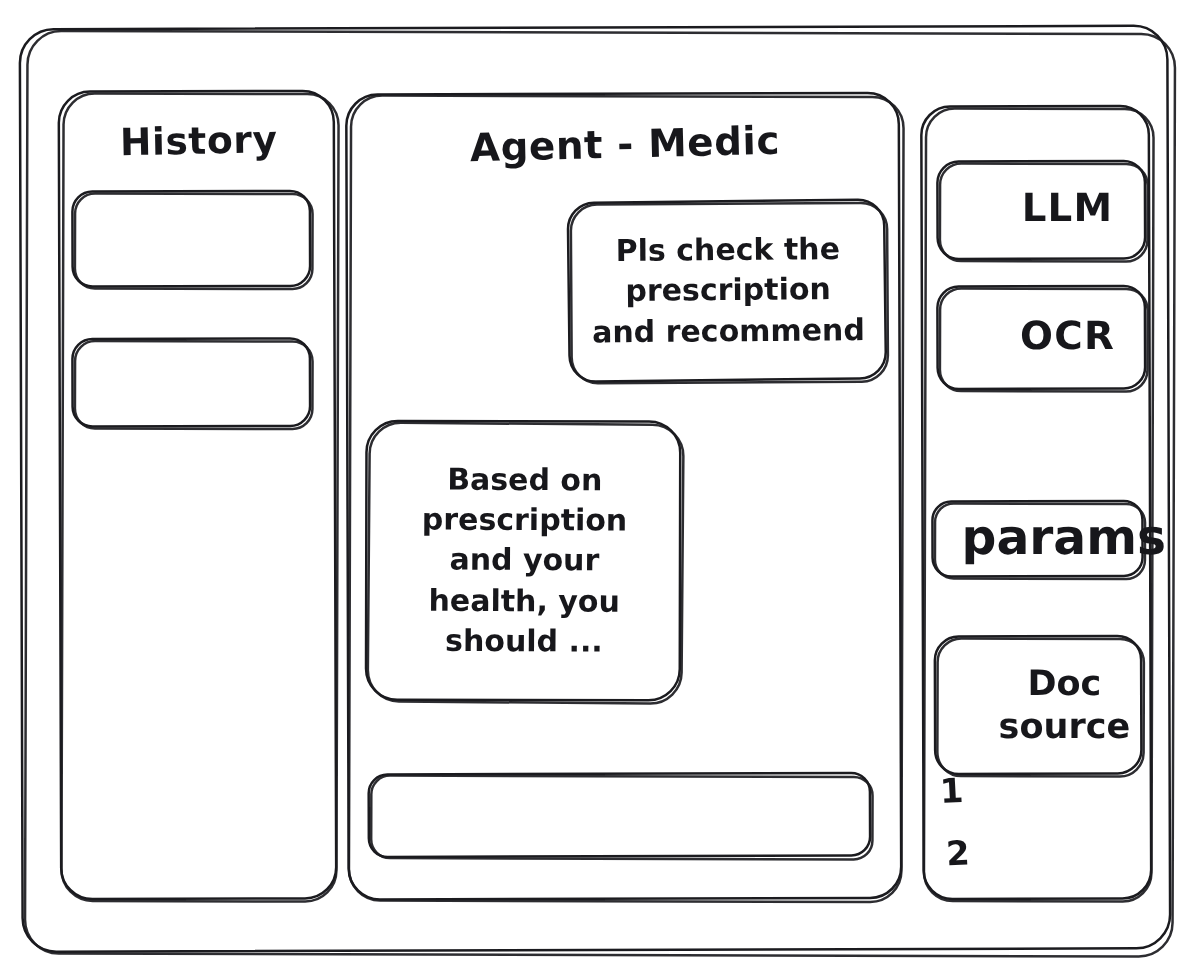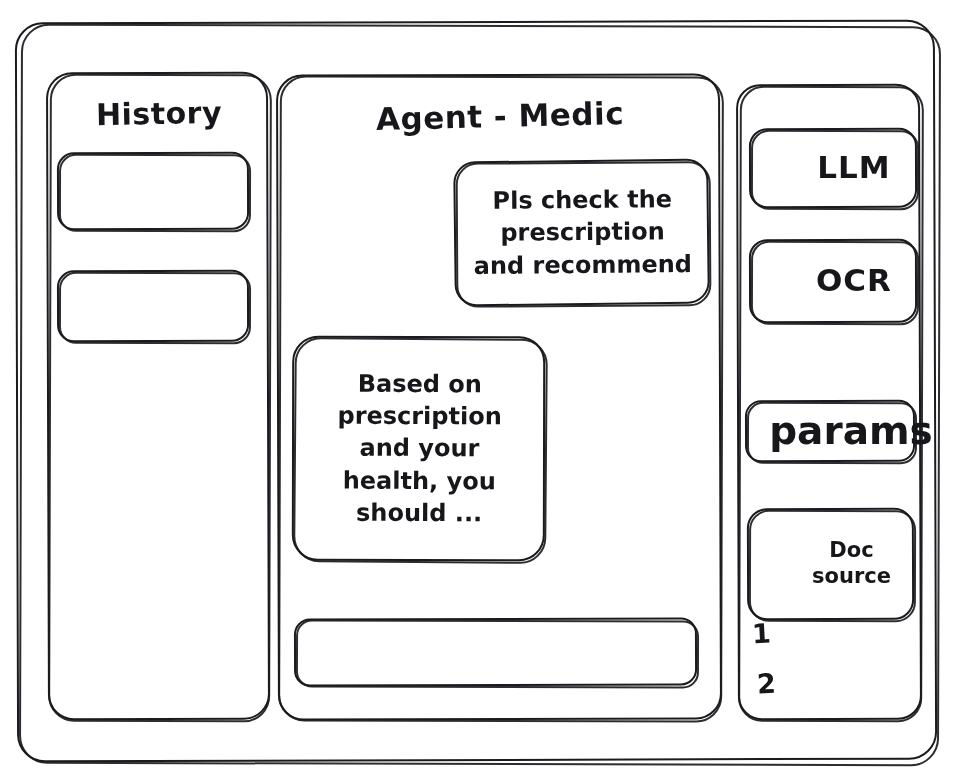--- a/index.html
+++ b/index.html
@@ -161,33 +161,32 @@
     border-radius: 18px;
     font-size: 31px;
     letter-spacing: 1px;
   }
   #tool-ocr {
     left: 750px; top: 228px;
     width: 168px; height: 84px;
     border-radius: 18px;
     font-size: 31px;
     letter-spacing: 1px;
-    margin-top: 11px;
   }
   #tool-params {
     left: 746px; top: 400px;
     width: 170px; height: 62px;
     border-radius: 16px;
     font-size: 39px;
   }
   #tool-docsource {
     left: 748px; top: 508px;
     width: 167px; height: 112px;
     border-radius: 20px;
-    font-size: 21px;
+    font-size: 28px;
   }
 
   
   .doc-entry {
     position: absolute;
     font-family: "DejaVu Sans", sans-serif;
     font-weight: 700;
     font-size: 27px;
     color: #17171b;
     transform: rotate(-3deg);

